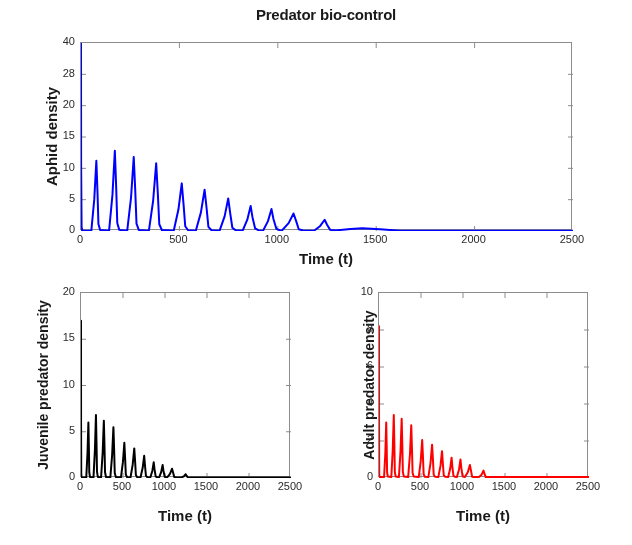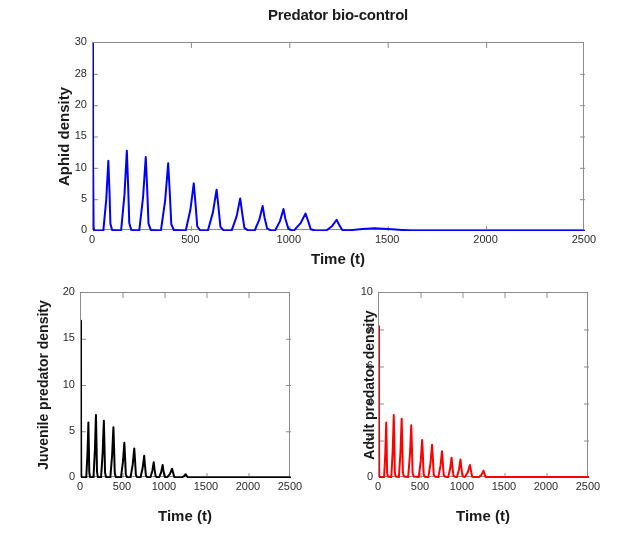--- a/index.html
+++ b/index.html
@@ -35,21 +35,21 @@
     font-size:11px;
   }
   .tick-x{text-align:center;}
   .tick-y{text-align:right;}
 </style>
 </head>
 <body>
 
 <div class="figure">
 
-  <div class="panel" id="panel-aphid" style="left:12px;top:0;width:544px;height:272px;">
+  <div class="panel" id="panel-aphid" style="left:0;top:0;width:544px;height:272px;">
 
     <div class="title" style="left:80px;top:6px;width:492px;">Predator bio-control</div>
 
     <div class="ylabel" style="left:-44px;top:128px;width:190px;font-size:15px;transform:rotate(-90deg);">Aphid density</div>
 
     <div class="xlabel" style="left:80px;top:250px;width:492px;font-size:15px;">Time (t)</div>
 
     <div class="plotbox" id="box-aphid" style="left:80px;top:42px;width:492px;height:188px;">
         <svg class="plotsvg" width="492" height="188">
           <line x1="98.4" y1="188" x2="98.4" y2="183" stroke="#8c8c8c" stroke-width="1"></line>
@@ -78,21 +78,21 @@
       <div class="tick-lbl tick-x" style="font-size: 11px; width: 60px; left: 246.8px; top: 233px;">1000</div>
       <div class="tick-lbl tick-x" style="font-size: 11px; width: 60px; left: 345.2px; top: 233px;">1500</div>
       <div class="tick-lbl tick-x" style="font-size: 11px; width: 60px; left: 443.6px; top: 233px;">2000</div>
       <div class="tick-lbl tick-x" style="font-size: 11px; width: 60px; left: 542px; top: 233px;">2500</div>
       <div class="tick-lbl tick-y" style="font-size: 11px; width: 34px; left: 41px; top: 223.18px;">0</div>
       <div class="tick-lbl tick-y" style="font-size: 11px; width: 34px; left: 41px; top: 191.847px;">5</div>
       <div class="tick-lbl tick-y" style="font-size: 11px; width: 34px; left: 41px; top: 160.513px;">10</div>
       <div class="tick-lbl tick-y" style="font-size: 11px; width: 34px; left: 41px; top: 129.18px;">15</div>
       <div class="tick-lbl tick-y" style="font-size: 11px; width: 34px; left: 41px; top: 97.8467px;">20</div>
       <div class="tick-lbl tick-y" style="font-size: 11px; width: 34px; left: 41px; top: 66.5133px;">28</div>
-      <div class="tick-lbl tick-y" style="font-size: 11px; width: 34px; left: 41px; top: 35.18px;">30</div>
+      <div class="tick-lbl tick-y" style="font-size: 11px; width: 34px; left: 41px; top: 35.18px;">40</div>
     </div>
 
   <div class="panel" id="panel-juv" style="left:0;top:272px;width:316px;height:273px;">
 
     <div class="ylabel" style="left:-63px;top:105px;width:212px;font-size:14px;transform:rotate(-90deg);">Juvenile predator density</div>
 
     <div class="xlabel" style="left:80px;top:235px;width:210px;font-size:15px;">Time (t)</div>
 
     <div class="plotbox" id="box-juv" style="left:80px;top:20px;width:210px;height:185px;">
         <svg class="plotsvg" width="210" height="185">

